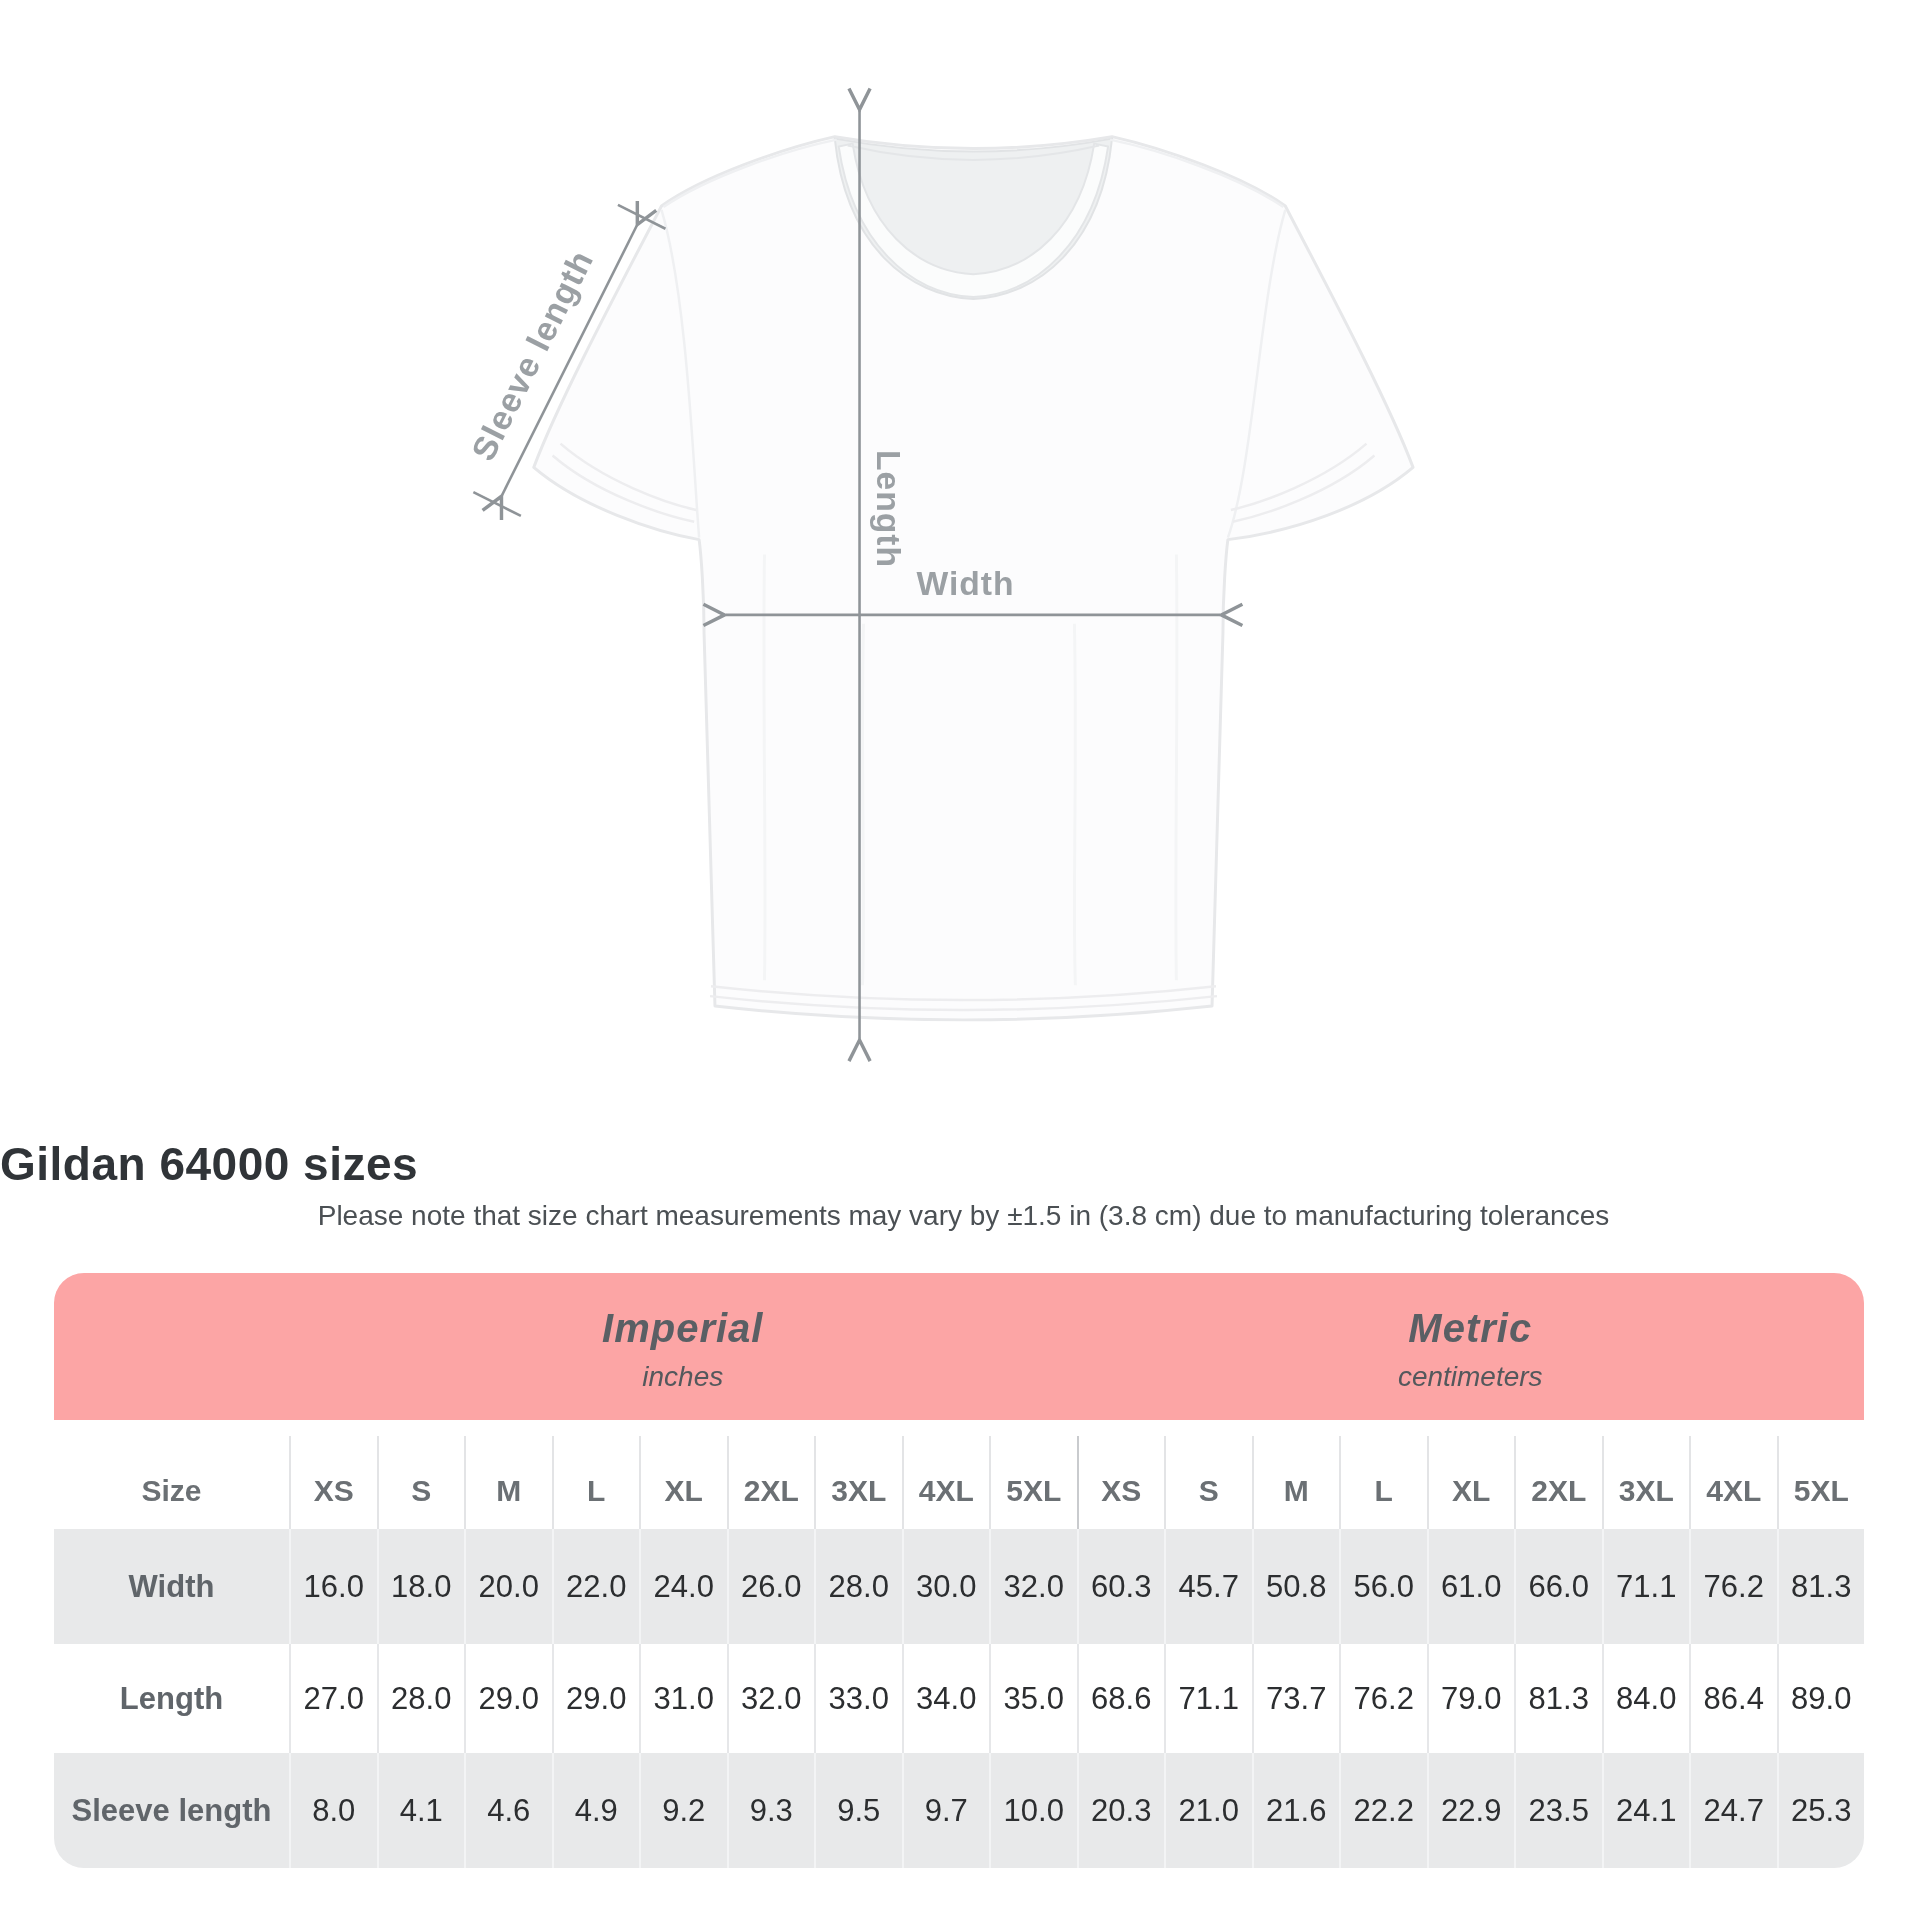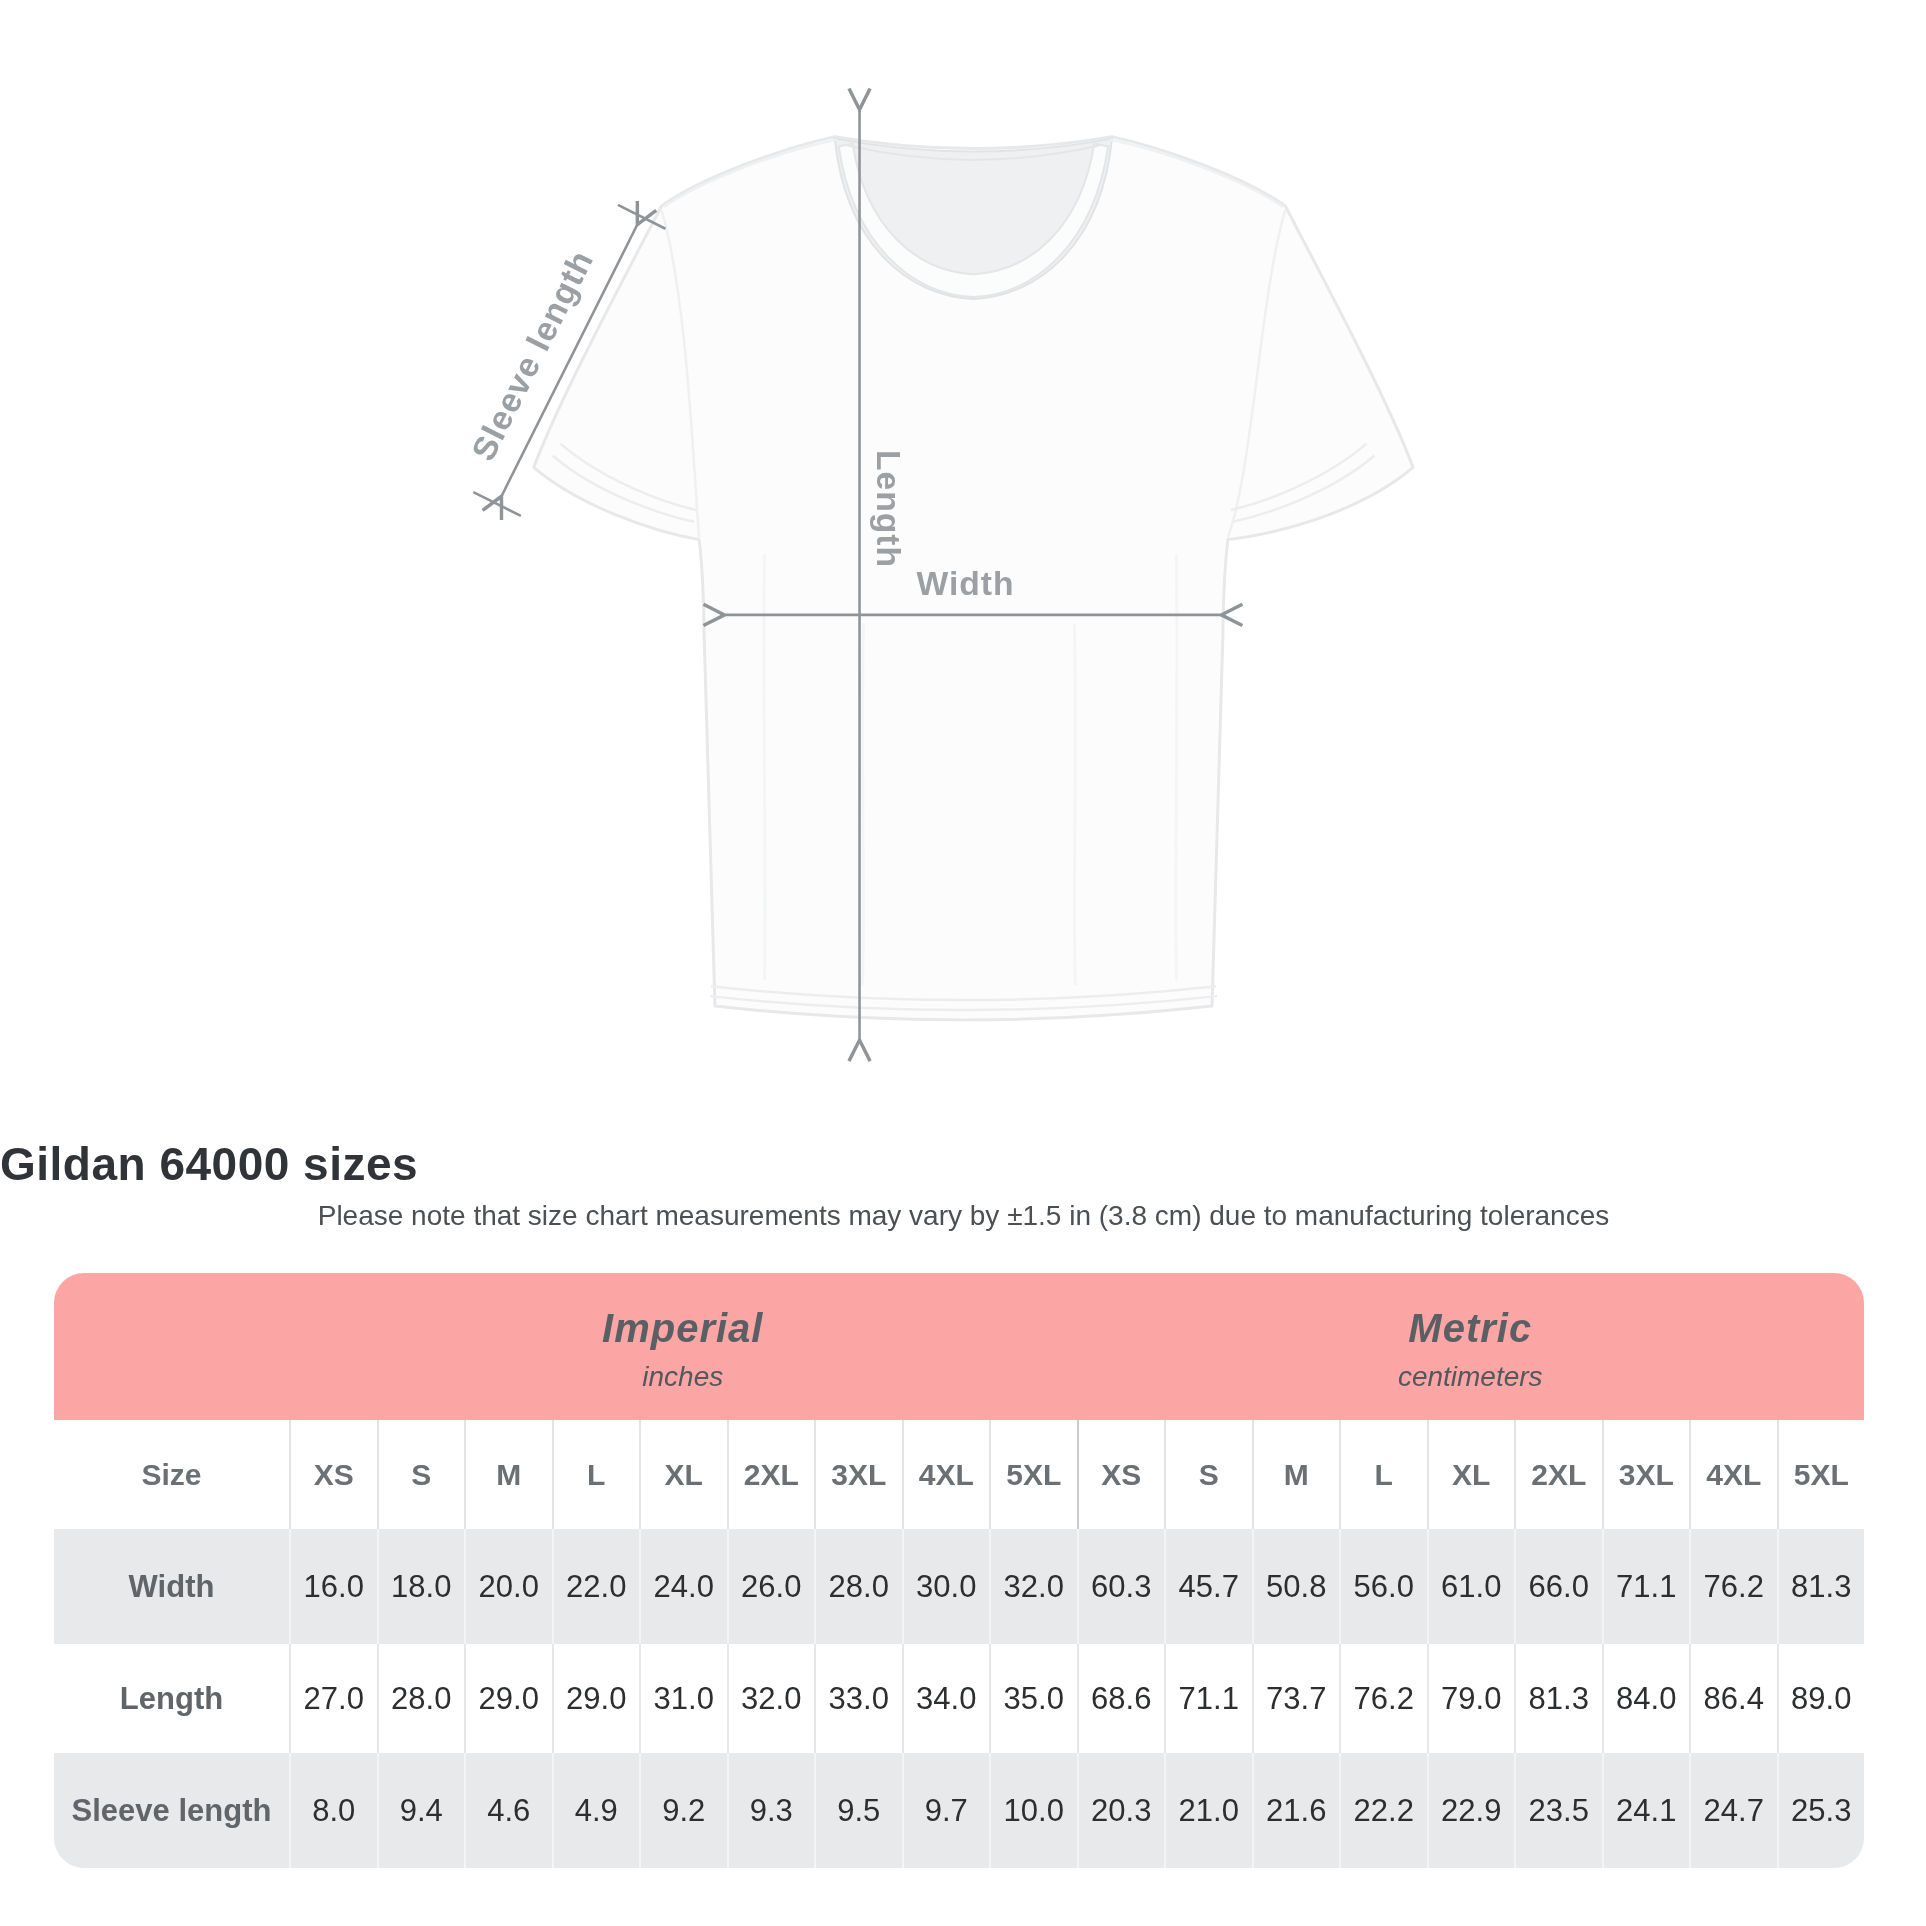--- a/index.html
+++ b/index.html
@@ -32,21 +32,21 @@
   .row-gray{background:#e8e9ea;--div:#f3f4f5;}
   .row-white{background:#ffffff;--div:#e6e7e9;}
   .r-width{height:115px;}
   .r-length{height:109px;}
   .r-sleeve{height:115px;}
   .c{
     display:flex;align-items:center;justify-content:center;height:100%;
     font-size:31px;color:#2c2e30;border-left:2px solid var(--div);
   }
   .c.nb{border-left:none;}
-  .size-row .c{font-weight:700;color:#6b7074;font-size:30px;}
+  .size-row .c{font-weight:700;color:#6b7074;font-size:30px;margin-top:16px;}
   .size-row .mb{border-left-color:#c9cbce;}
   .lab{font-weight:700;color:#60656a;font-size:31px;border-left:none;}
   .unit-head{
     grid-column:span 9;display:flex;flex-direction:column;align-items:center;
     justify-content:center;gap:10px;padding-top:6px;
   }
   .unit-name{font-size:40px;font-weight:700;font-style:italic;color:#5a5f64;letter-spacing:1px;}
   .unit-sub{font-size:28px;font-style:italic;color:#54585c;}
 </style>
 </head>
@@ -193,21 +193,21 @@
       <div class="c">79.0</div>
       <div class="c">81.3</div>
       <div class="c">84.0</div>
       <div class="c">86.4</div>
       <div class="c">89.0</div>
     </div>
 
     <div class="trow row-gray r-sleeve">
       <div class="c lab nb">Sleeve length</div>
       <div class="c">8.0</div>
-      <div class="c">9.4</div>
+      <div class="c">4.1</div>
       <div class="c">4.6</div>
       <div class="c">4.9</div>
       <div class="c">9.2</div>
       <div class="c">9.3</div>
       <div class="c">9.5</div>
       <div class="c">9.7</div>
       <div class="c">10.0</div>
       <div class="c">20.3</div>
       <div class="c">21.0</div>
       <div class="c">21.6</div>

